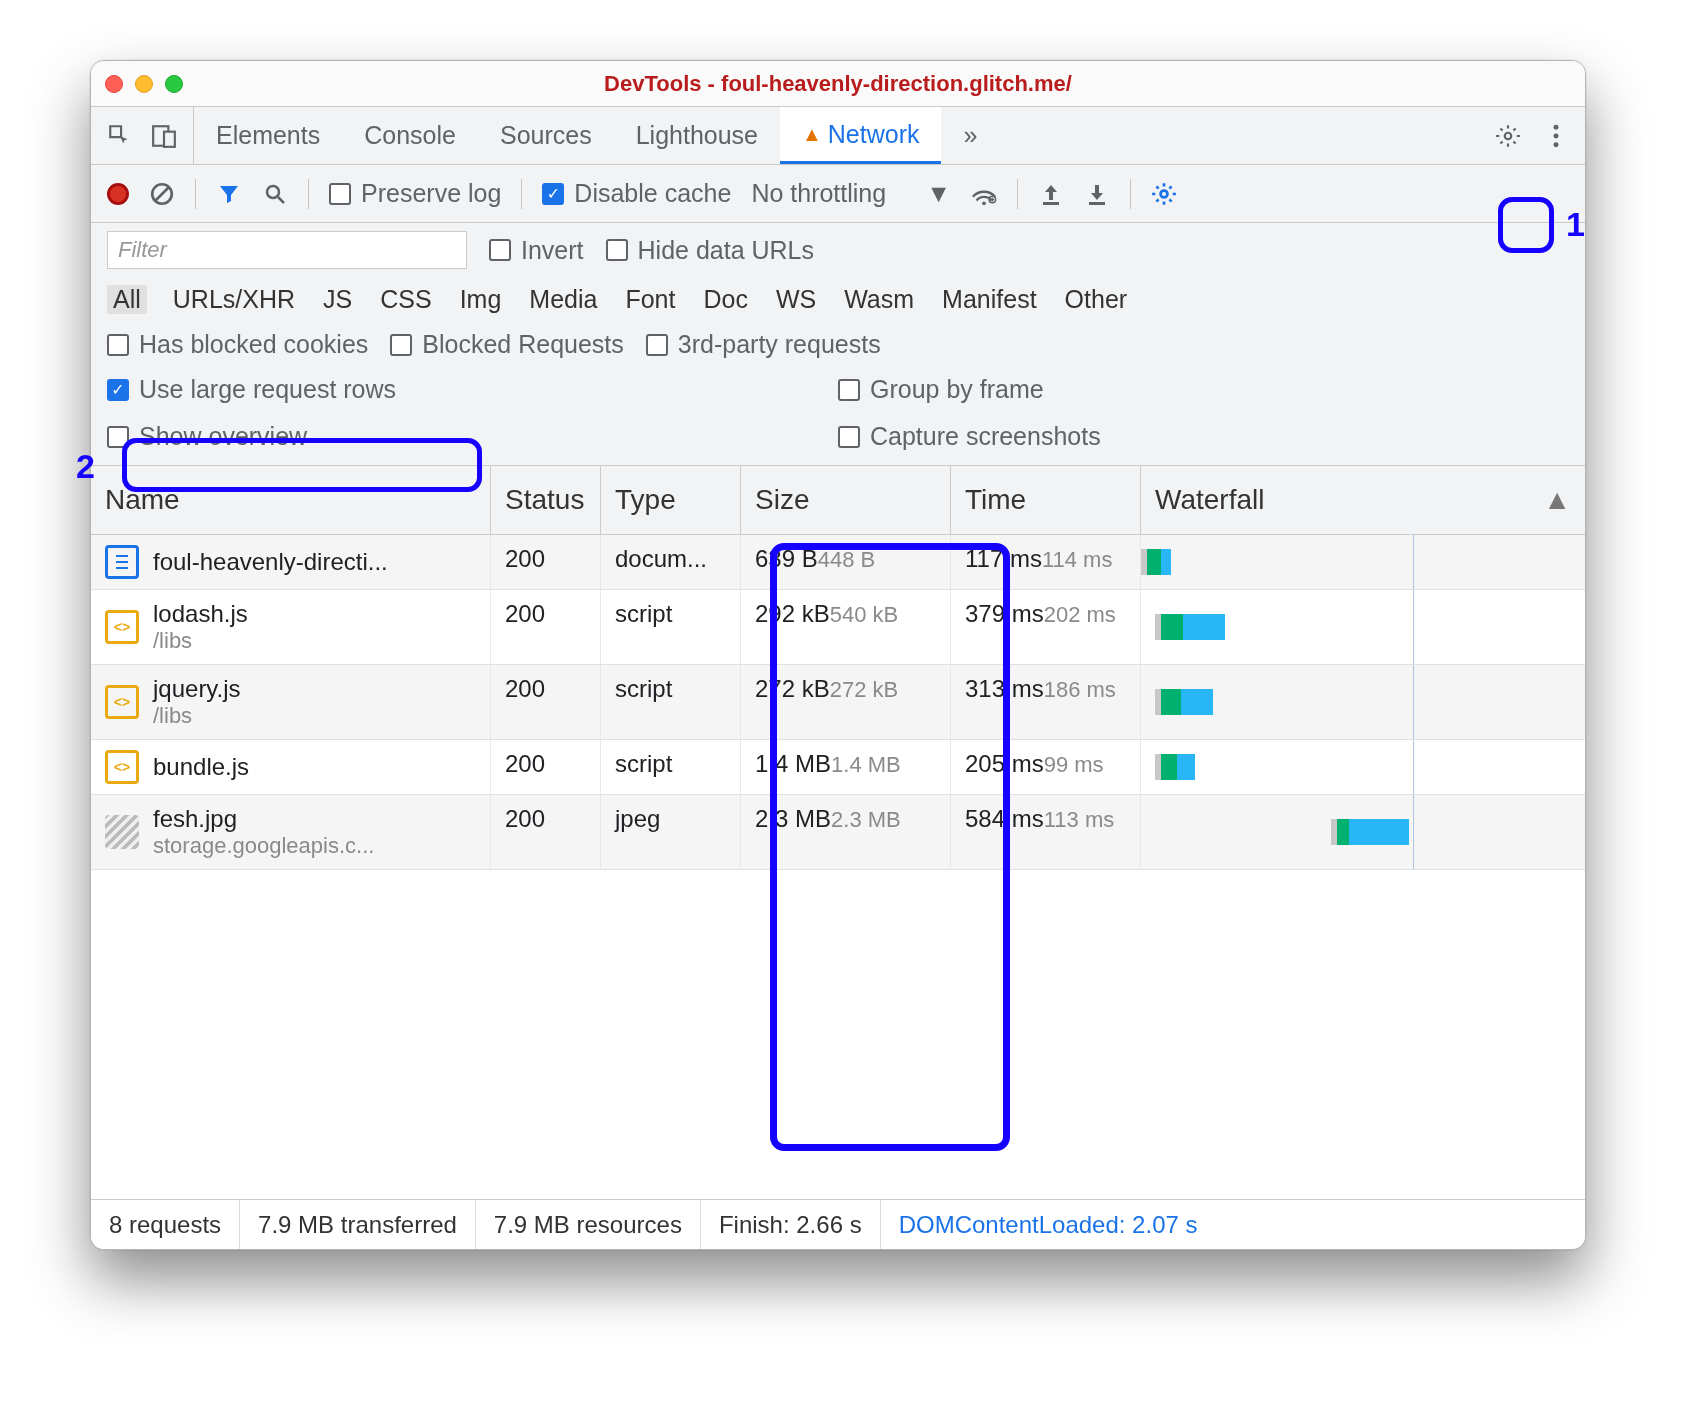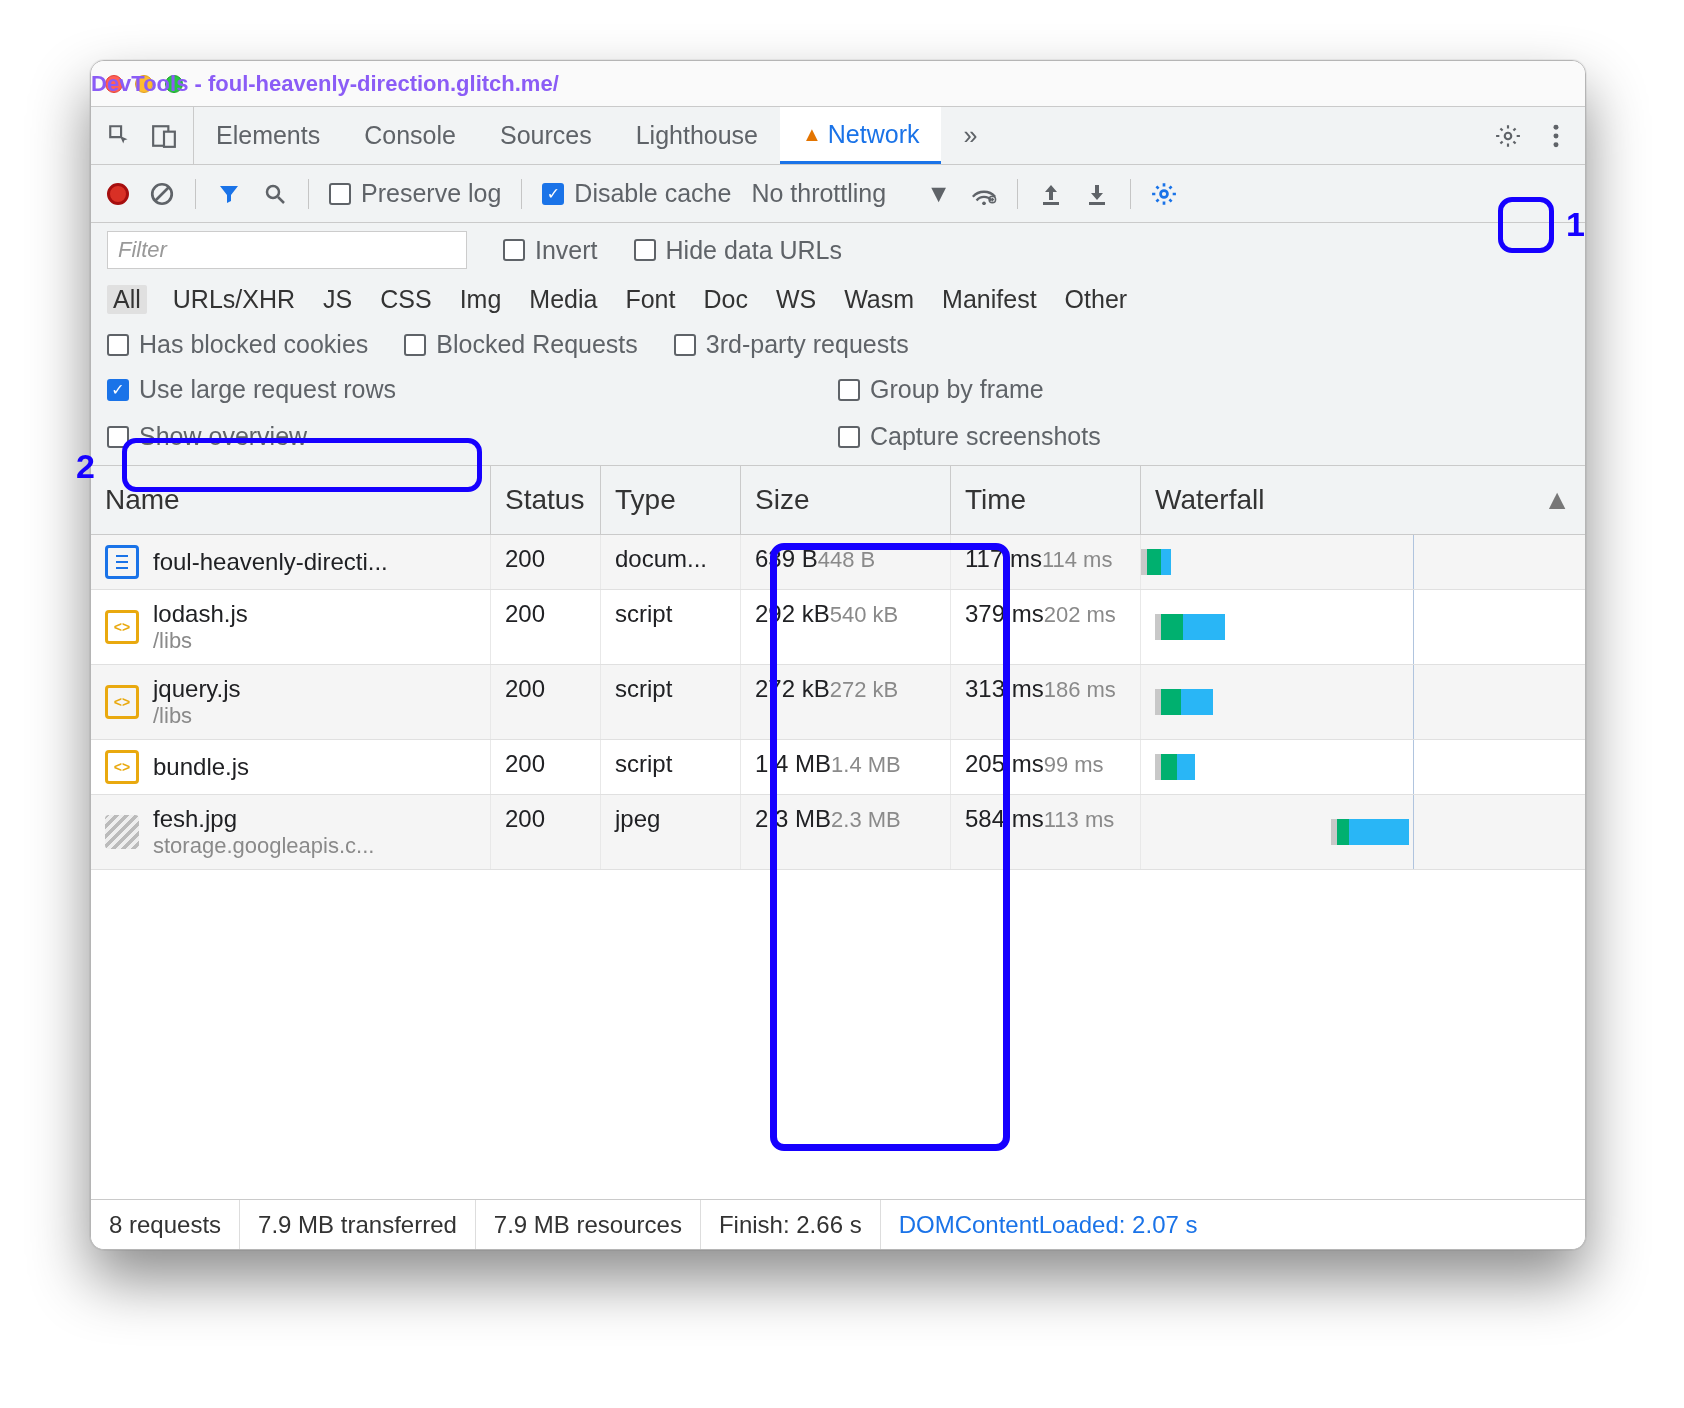--- a/index.html
+++ b/index.html
@@ -49,21 +49,21 @@
     padding: 0 14px;
     border-bottom: 1px solid var(--border);
     background: #fafafa;
     position: relative;
   }
   .traffic { display: flex; gap: 12px; }
   .tl { width: 18px; height: 18px; border-radius: 50%; }
   .tl.red { background:#ff5f57; border:1px solid #e24238;}
   .tl.yellow { background:#febc2e; border:1px solid #e0a020;}
   .tl.green { background:#28c840; border:1px solid #1fa32f;}
-  .title { position:absolute; left:0; right:0; text-align:left; font-size:22px; font-weight:600; color:#8b5cf6; pointer-events:none;}
+  .title { position:absolute; left:0; right:0; text-align:center; font-size:22px; font-weight:600; color:#b91c1c; pointer-events:none;}
   
   .tabs {
     height: 58px;
     display:flex;
     align-items:center;
     border-bottom: 1px solid var(--border);
     background:#f1f3f4;
     font-size: 25px;
     color:#5f6368;
   }
@@ -93,21 +93,21 @@
   .fakebox { width:22px; height:22px; border:2px solid #5f6368; border-radius:3px; display:inline-flex; align-items:center; justify-content:center; background:#fff;}
   .fakebox.checked { background:#1a73e8; border-color:#1a73e8; color:#fff; font-size:16px;}
   .throttle-sel { display:flex; align-items:center; gap:40px;}
   
   .filters {
     border-bottom:1px solid var(--border);
     background:#f1f3f4;
     font-size:25px;
     color:#5f6368;
   }
-  .filter-row { display:flex; align-items:center; gap:36px; padding:8px 16px; flex-wrap:wrap;}
+  .filter-row { display:flex; align-items:center; gap:22px; padding:8px 16px; flex-wrap:wrap;}
   .filter-input { width:360px; height:38px; border:1px solid #ccc; background:#fff; padding:0 10px; font-size:22px; color:#333;}
   .filter-input::placeholder { color:#999; font-style:italic;}
   .typechips { display:flex; align-items:center; gap:24px; flex-wrap:wrap;}
   .chip { padding:0 2px; cursor:pointer; color:#333;}
   .chip.active { background:#e0e0e0; border-radius:2px; padding:0 6px;}
   
   .settings-grid {
     display:grid;
     grid-template-columns: 1fr 1fr;
     padding:8px 16px 14px;

